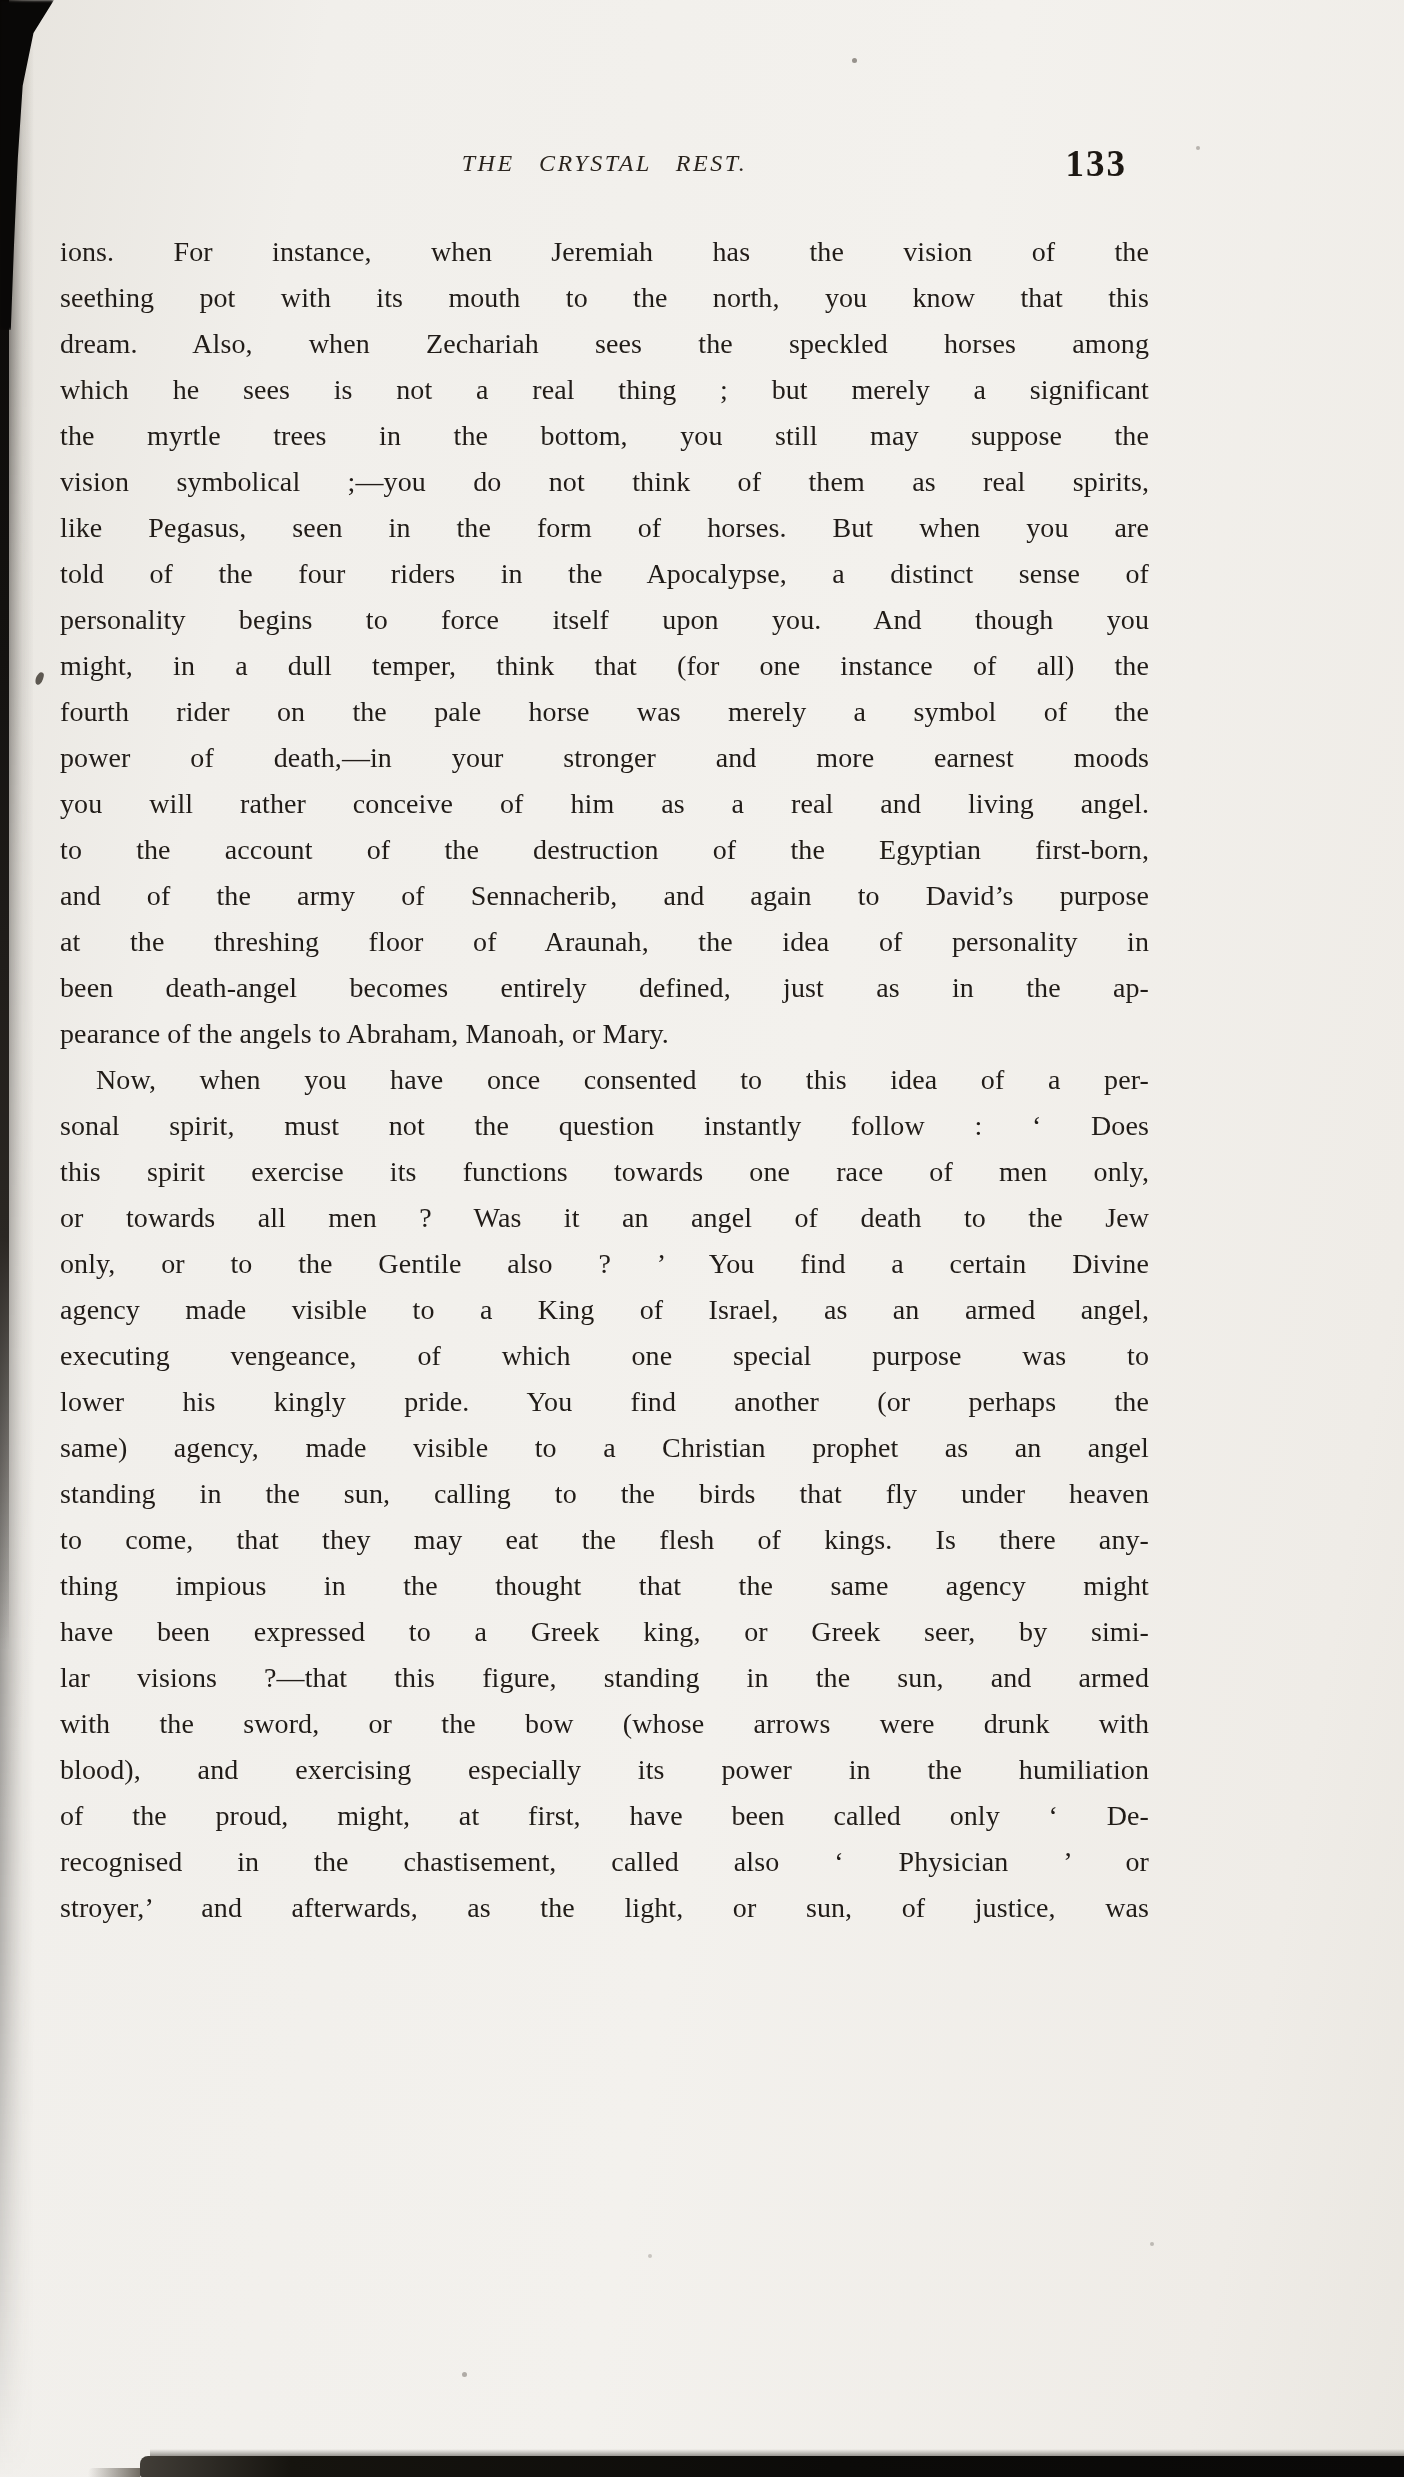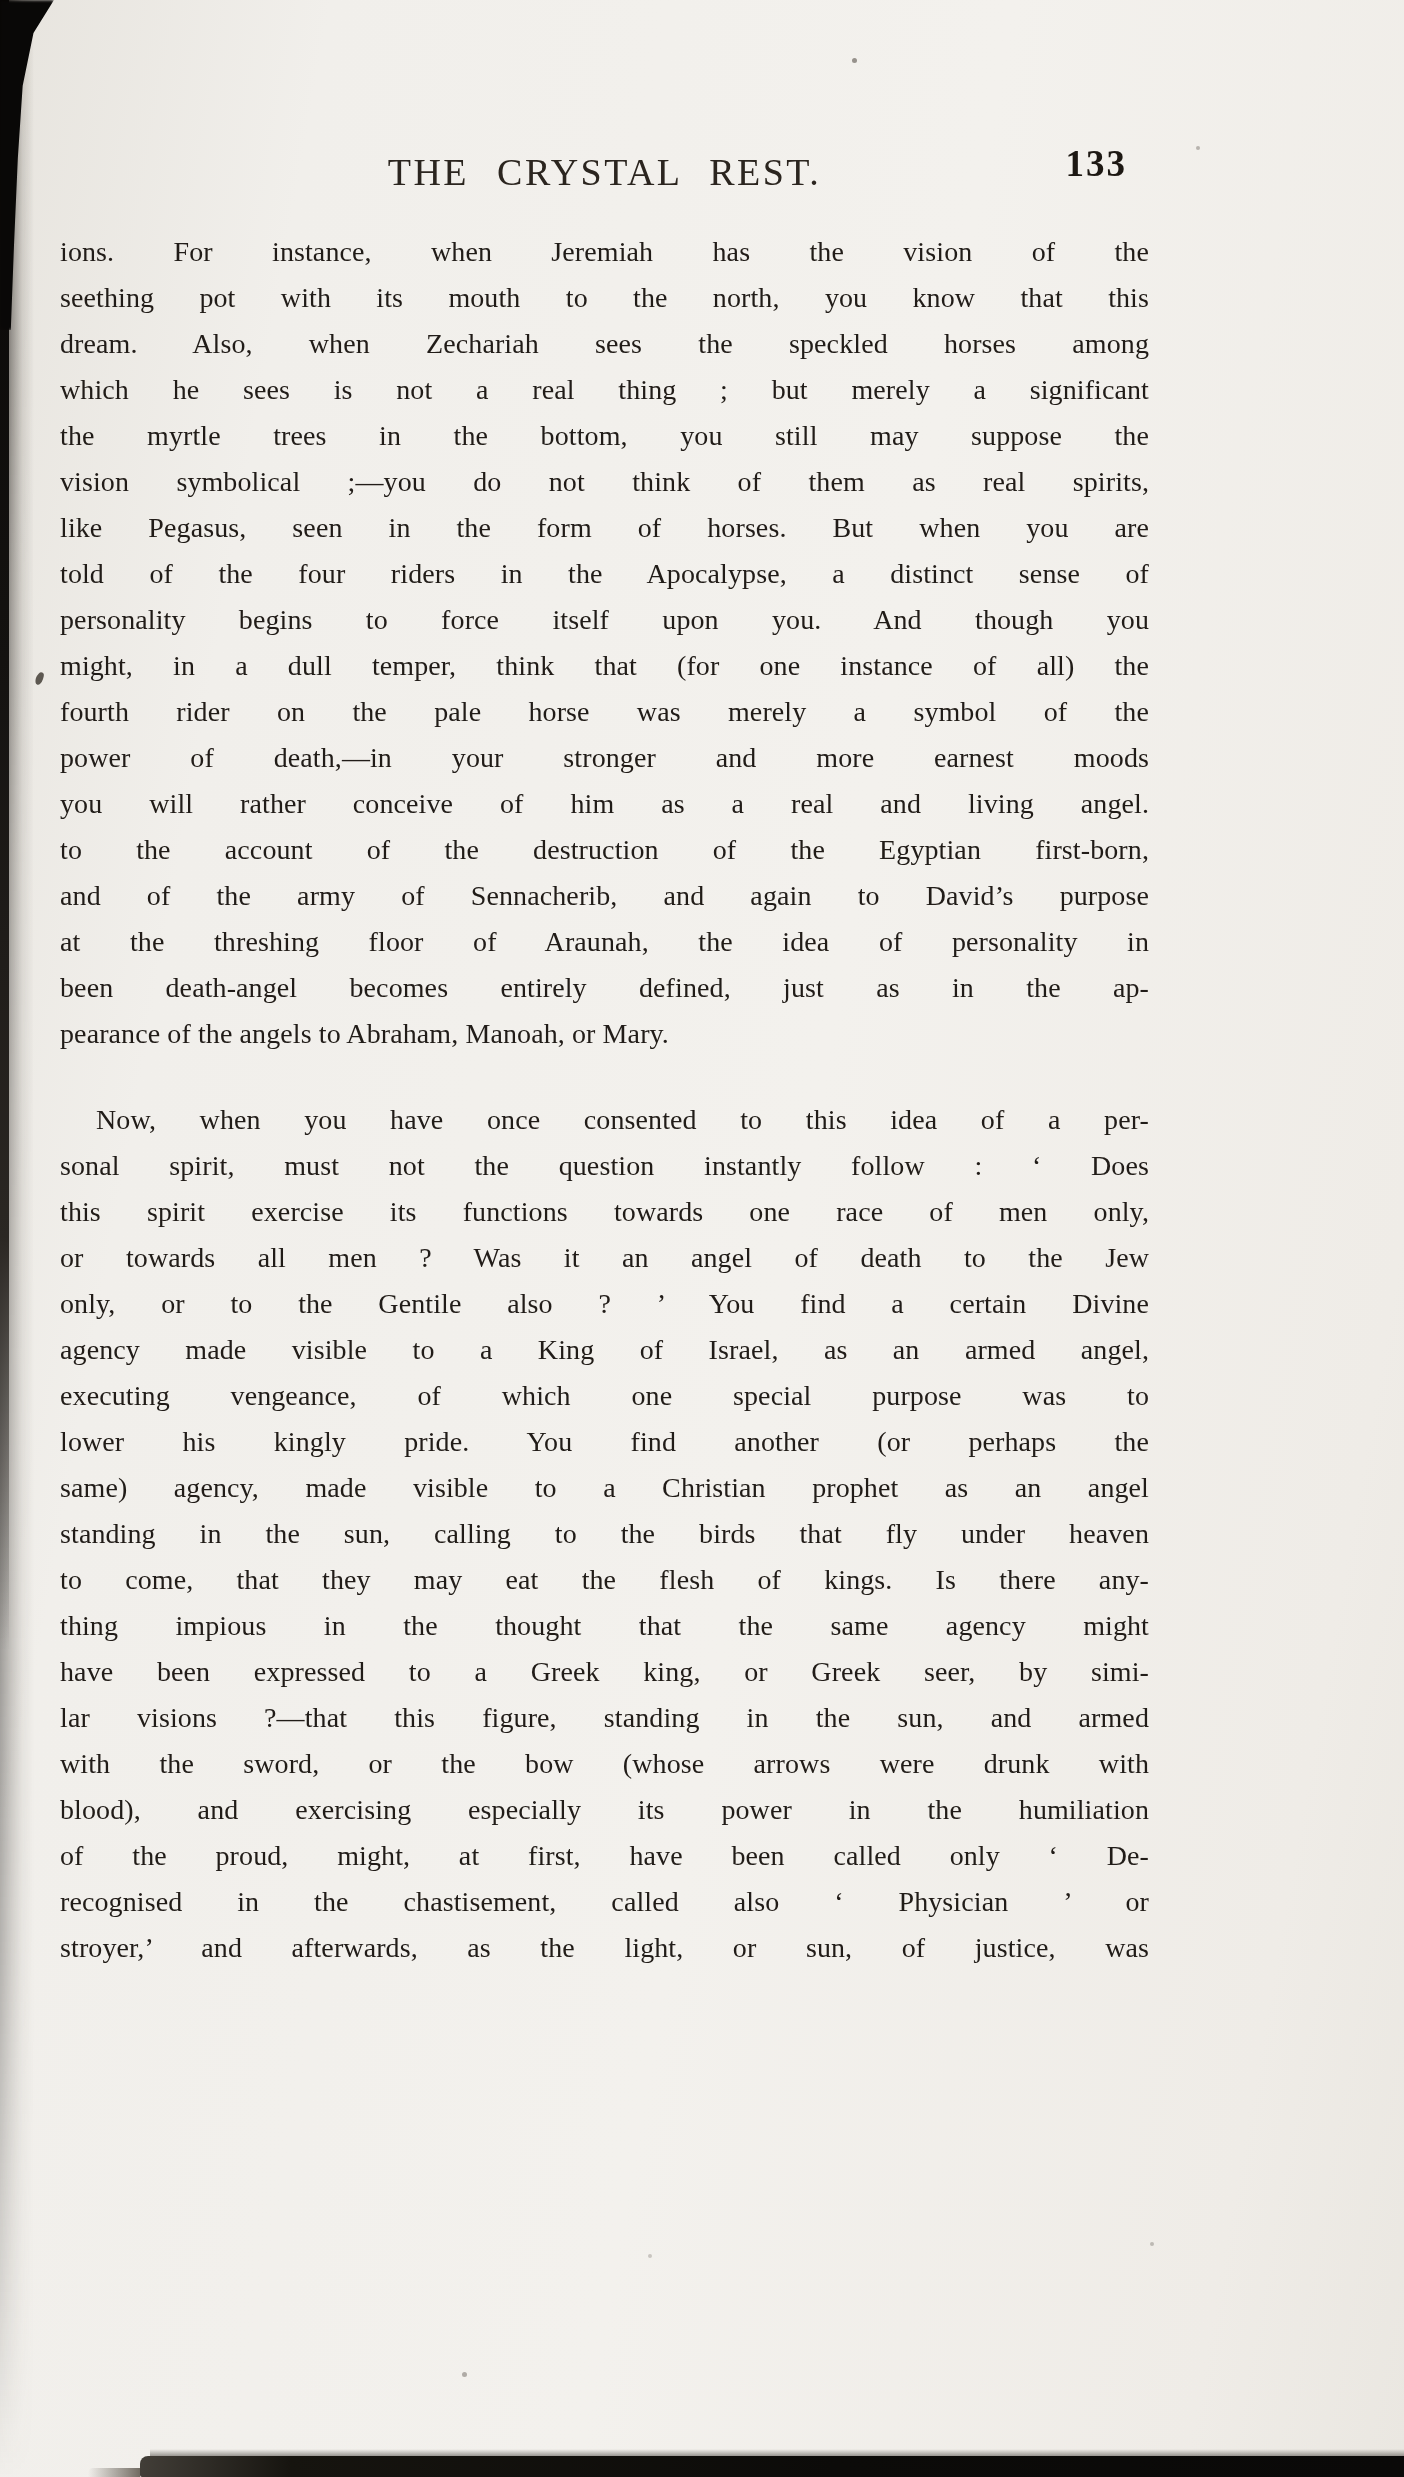--- a/index.html
+++ b/index.html
@@ -87,21 +87,22 @@
     width: 1089px;
     height: 100%;
   }
   .running-head {
     position: absolute;
     top: 150px; left: 0;
     width: 100%;
     text-align: center;
   }
   .head-title {
-    font-size: 38px;
+    font-style: italic;
+    font-size: 24px;
     letter-spacing: 2.5px;
     word-spacing: 16px;
     color: #2b251f;
   }
   .page-number {
     position: absolute;
     right: 22px; top: -8px;
     font-size: 37px;
     font-weight: 700;
     font-style: normal;
@@ -120,21 +121,20 @@
   .line {
     text-align: justify;
     text-align-last: justify;
     white-space: normal;
   }
   .line.line-left {
     text-align-last: left;
   }
   .line.indent {
     padding-left: 36px;
-    margin-top: 40px;
   }
 </style>
 </head>
 <body>
 
 <div class="page">
 
   <div class="edge-left"></div>
   <div class="edge-left-core"></div>
   <div class="corner-blob"></div>

